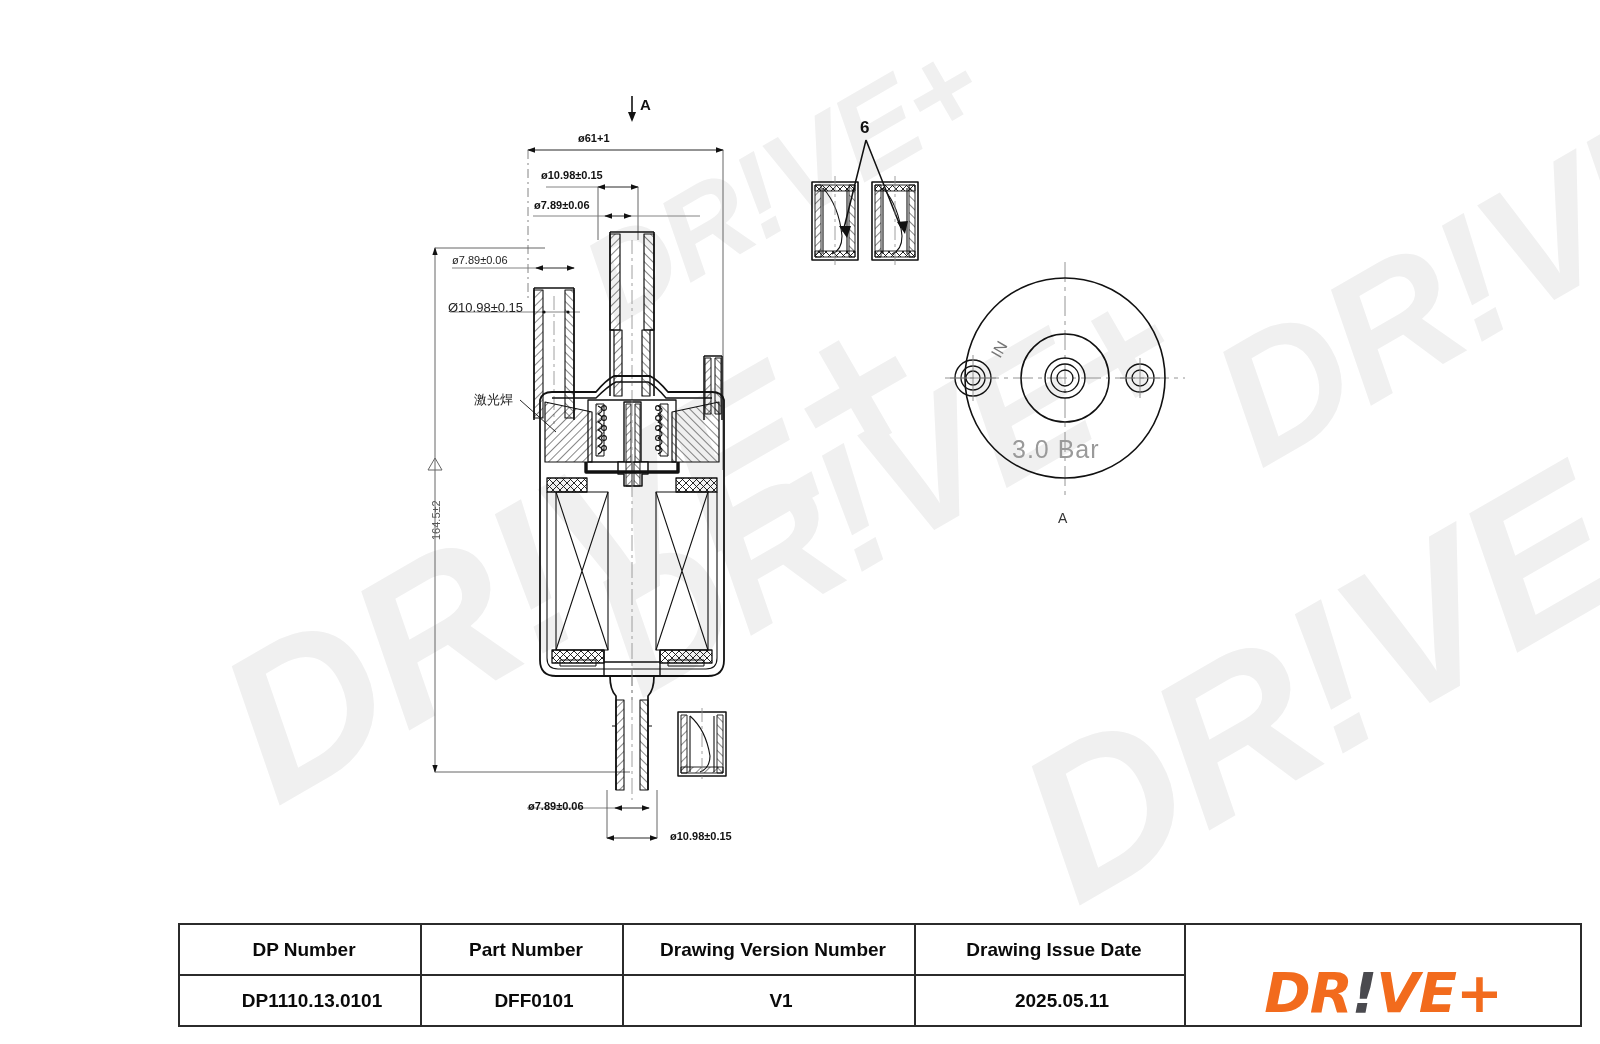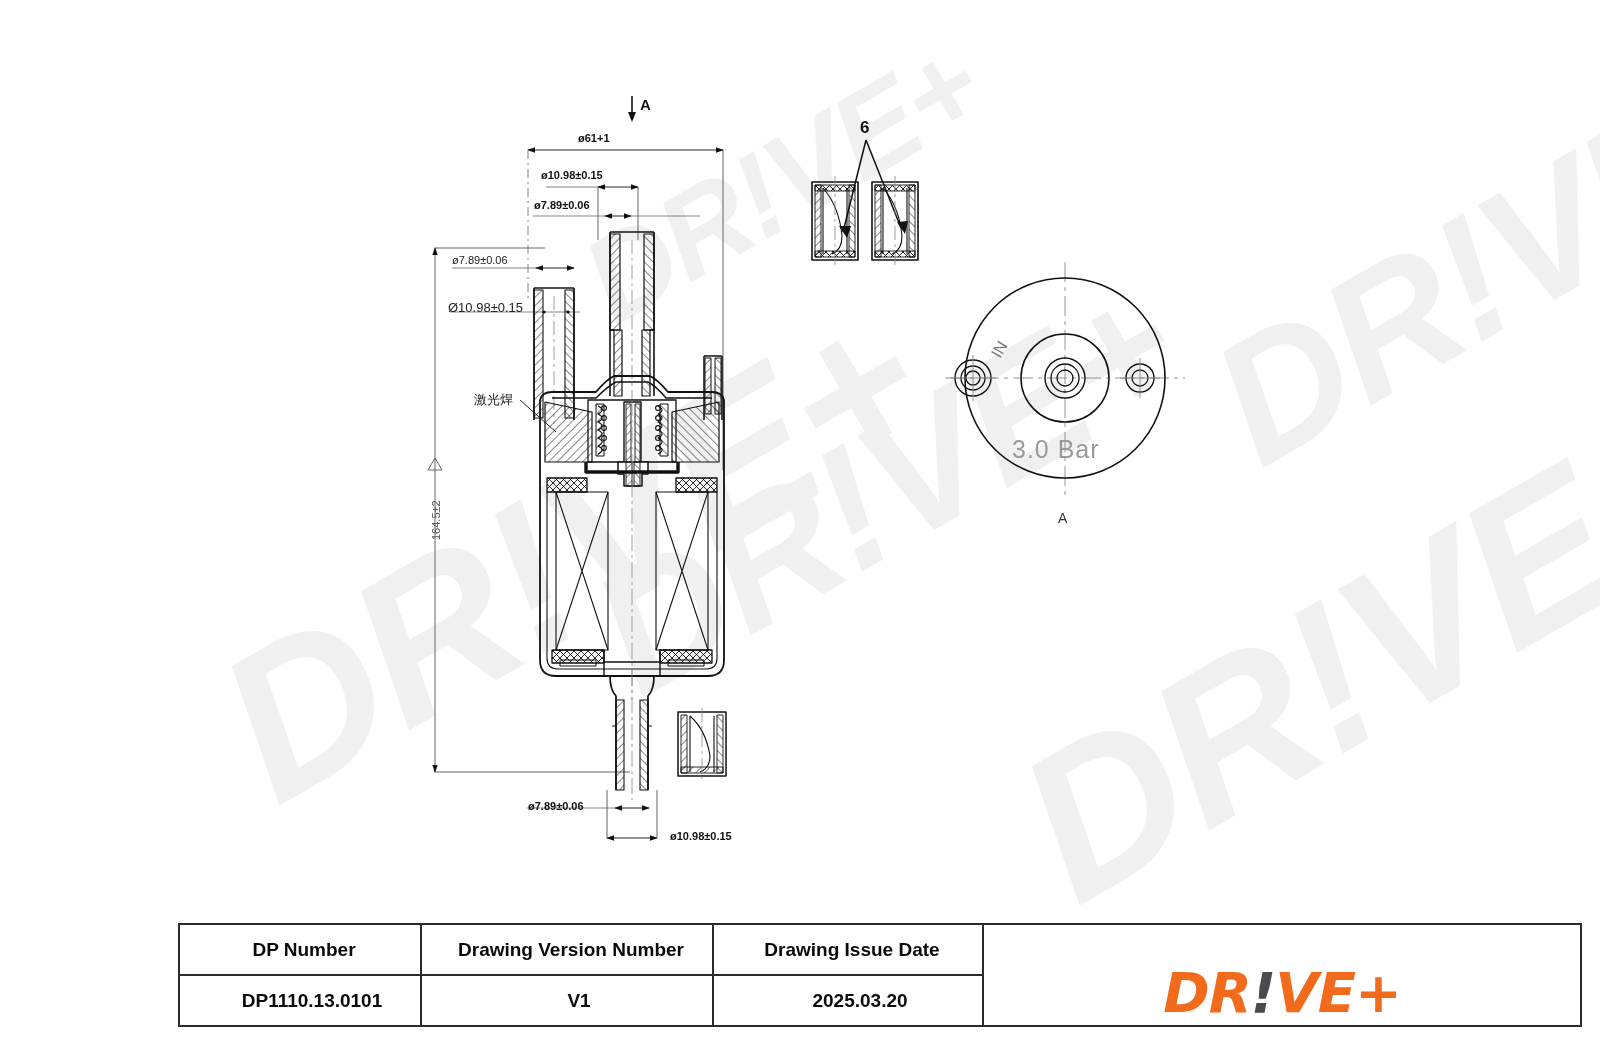--- a/index.html
+++ b/index.html
@@ -334,29 +334,33 @@
 
   <div class="lbl" style="left:1058px;top:510px;font-size:14px;color:#333;">A</div>
 
   <div id="titleblock">
 
     <div class="tb-col c1">
       <div class="tb-head">DP Number</div>
       <div class="tb-val">DP1110.13.0101</div>
     </div>
 
+    <div class="tb-col c2">
+      <div class="tb-head">Part Number</div>
+      <div class="tb-val">DFF0101</div>
+    </div>
 
     <div class="tb-col c3">
       <div class="tb-head">Drawing Version Number</div>
       <div class="tb-val">V1</div>
     </div>
 
     <div class="tb-col c4">
       <div class="tb-head">Drawing Issue Date</div>
-      <div class="tb-val">2025.03.20</div>
+      <div class="tb-val">2025.05.11</div>
     </div>
 
     <div class="tb-col c5">
       <div id="logo-cell">
         <span class="logo-txt lg-o">DR</span>
           <span class="logo-txt lg-g">!</span>
           <span class="logo-txt lg-o">VE+</span>
       </div>
     </div>
 

